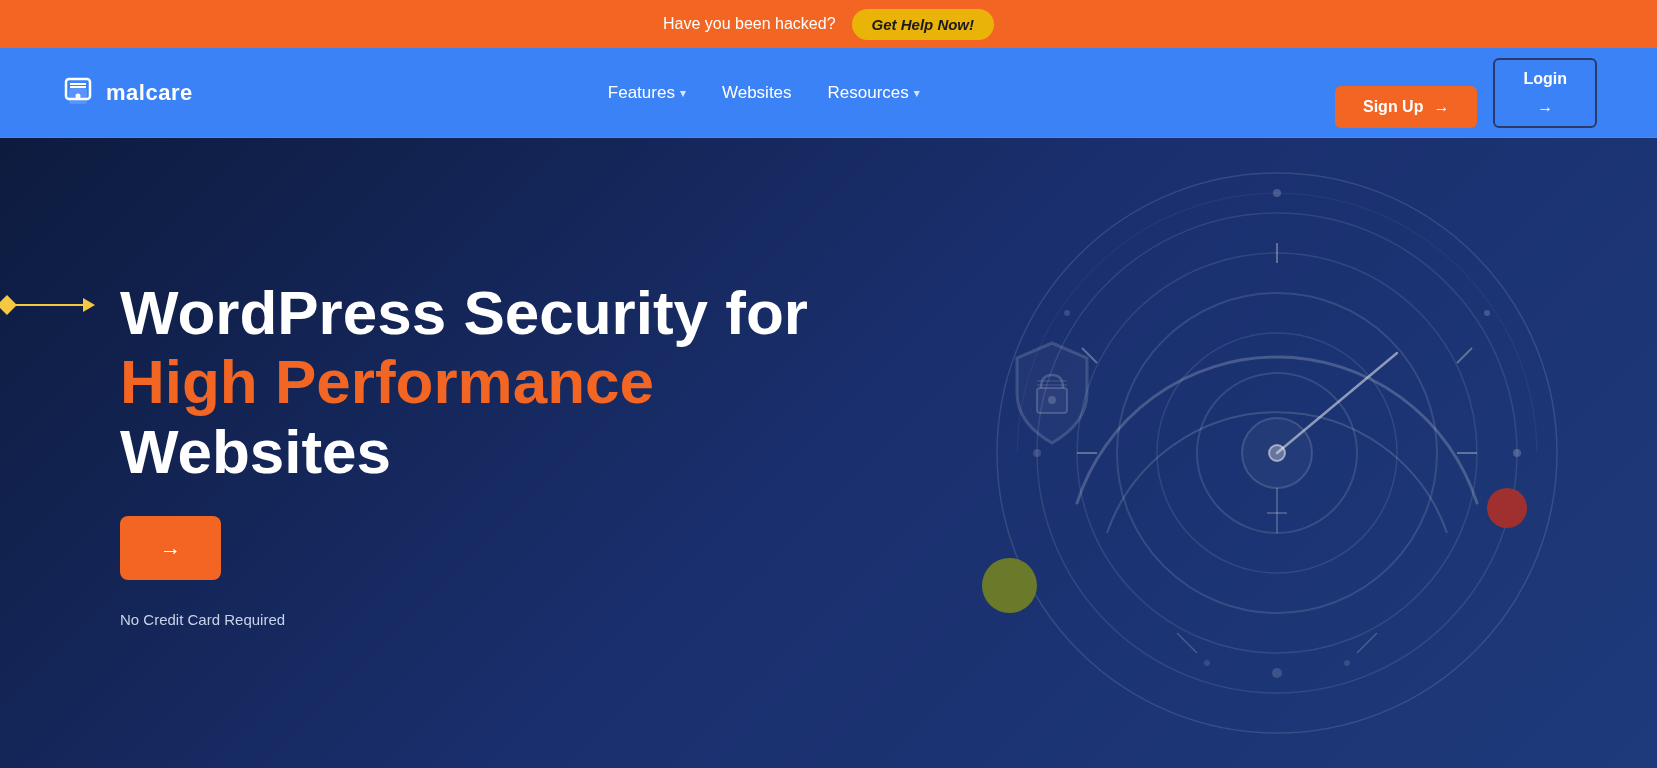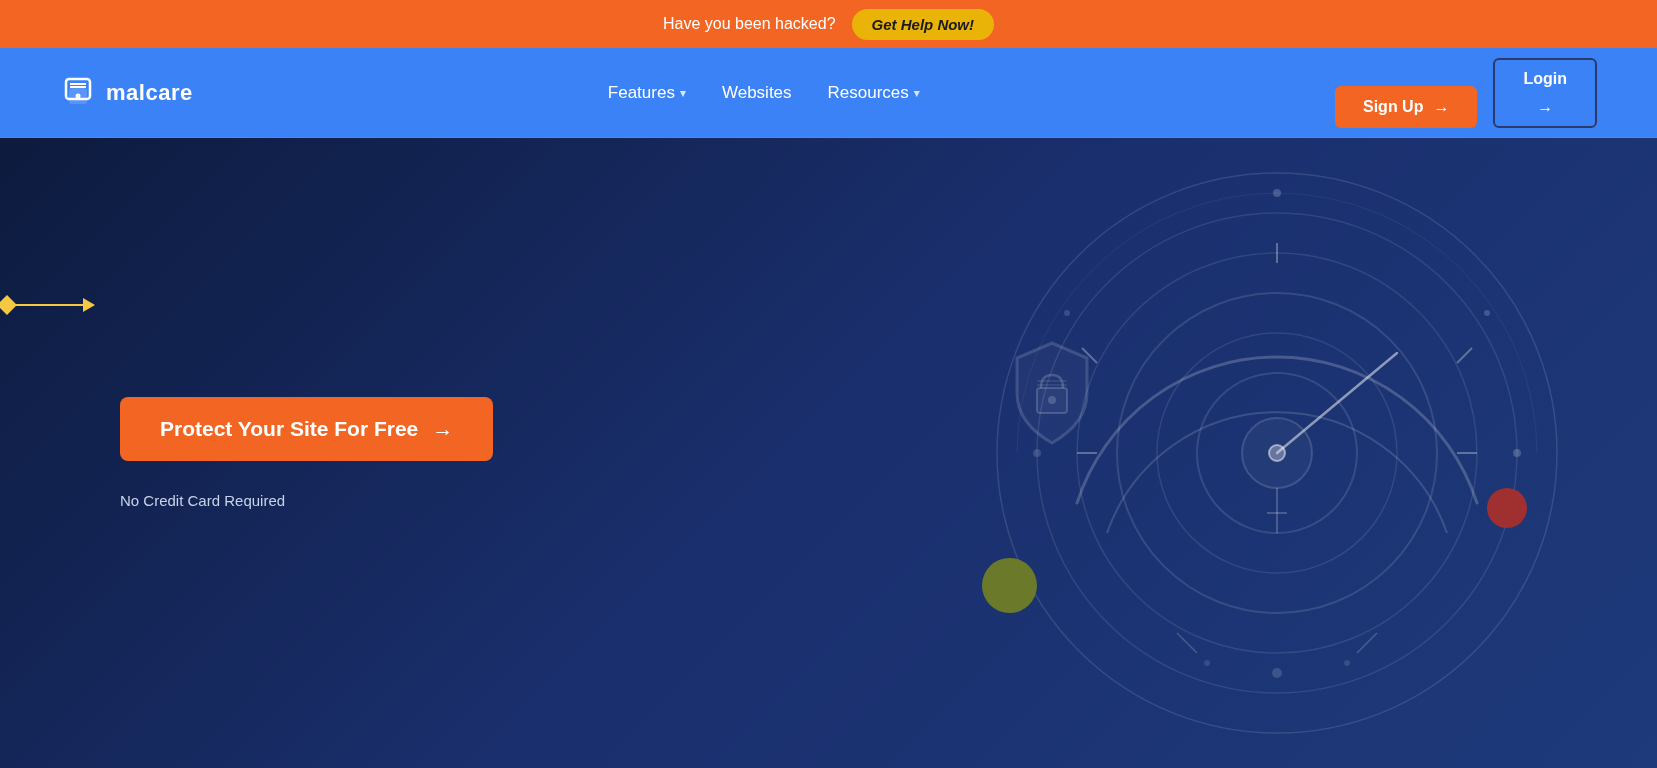--- a/index.html
+++ b/index.html
@@ -289,22 +289,25 @@
 
 <section class="hero">
 
   <div class="hero-arrow">
     <div class="arrow-diamond"></div>
     <div class="arrow-line"></div>
     <div class="arrow-head"></div>
   </div>
 
   <div class="hero-content">
+    <h1 class="hero-title">
+      <span>WordPress Security for</span><br>
+      <span class="highlight">High Performance</span><span> Websites</span>
+    </h1>
     <button class="btn-protect">
-      <span>Protect Your Site For Free</span>
       <span>→</span>
     </button>
     <div class="no-cc">No Credit Card Required</div>
   </div>
 
   <div class="speedometer">
     <svg width="600" height="600" viewBox="0 0 600 600" fill="none" xmlns="http://www.w3.org/2000/svg">
 
       <circle cx="300" cy="300" r="280" stroke="rgba(255,255,255,0.12)" stroke-width="1.5"></circle>
       <circle cx="300" cy="300" r="240" stroke="rgba(255,255,255,0.1)" stroke-width="1.5"></circle>

